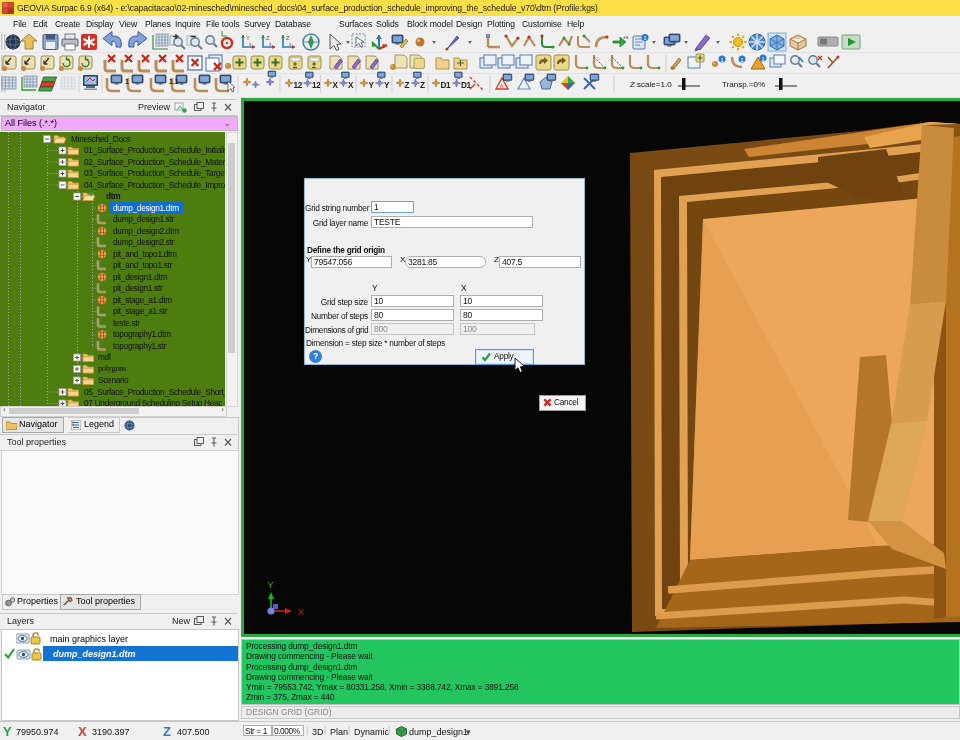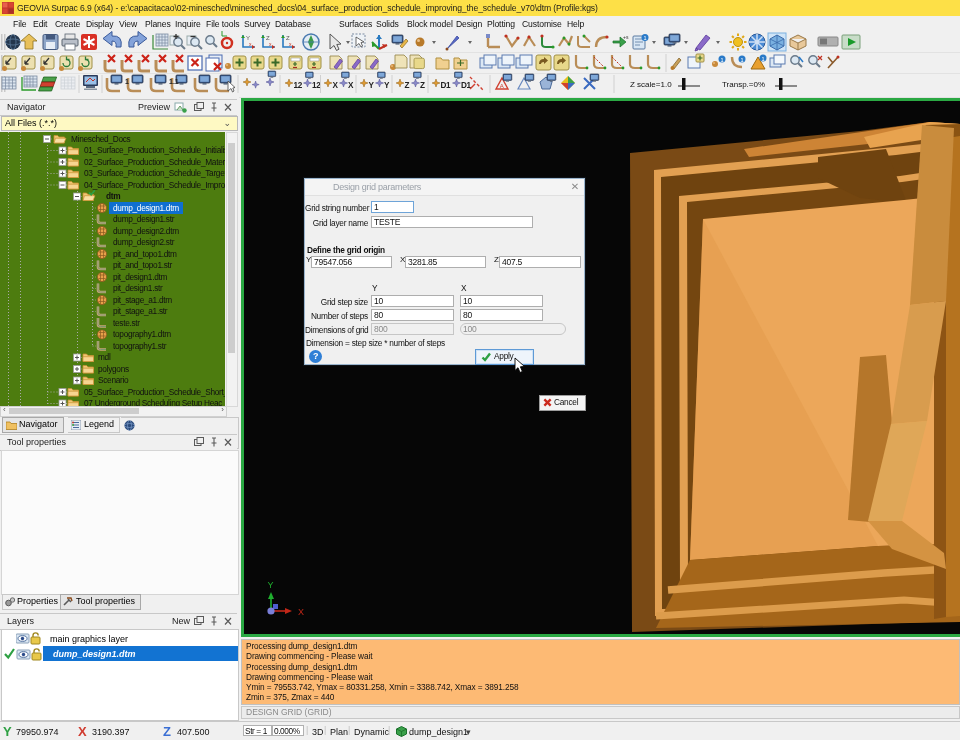--- a/index.html
+++ b/index.html
@@ -17,21 +17,21 @@
   #tools{left:0;top:31px;width:960px;height:66px;background:#f0f0f0;border-bottom:1px solid #e2e2e2;}
   
   #leftpanel{left:0;top:97px;width:239px;height:643px;background:#f0f0f0;text-align:center;}
   .phead{position:absolute;left:0;width:237px;height:15px;background:#f0f0f0;border:1px solid #c8c8c8;border-left:none;border-right:none;font-size:9px;color:#222;}
   .phead .t{position:absolute;left:7px;top:2px;}
   
   #tree{position:absolute;left:0px;top:35px;width:225px;height:274px;background:#4d7c0f;overflow:hidden;font-size:8.3px;letter-spacing:-0.3px;color:#111;}
   
   #viewport{left:241px;top:98px;width:719px;height:539px;background:#060606;border-top:3px solid #2aa843;border-left:3px solid #2aa843;border-bottom:3px solid #2aa843;box-sizing:border-box;}
   
-  #msg{left:241px;top:639px;width:719px;height:66px;background:#fdba74;border:1px solid #c0c0c0;box-sizing:border-box;font-size:8.3px;letter-spacing:-0.1px;color:#111;line-height:10.3px;padding:1px 0 0 4px;}
+  #msg{left:241px;top:639px;width:719px;height:66px;background:#22c55e;border:1px solid #c0c0c0;box-sizing:border-box;font-size:8.3px;letter-spacing:-0.1px;color:#111;line-height:10.3px;padding:1px 0 0 4px;}
   #dgrid{left:241px;top:706px;width:719px;height:13px;background:#ececec;border:1px solid #c8c8c8;box-sizing:border-box;font-size:8.5px;color:#8a8a8a;padding-left:4px;}
   
   #status{left:0;top:721px;width:960px;height:19px;background:#f0f0f0;border-top:1px solid #c8c8c8;font-size:9px;color:#111;}
   
   #dialog{left:304px;top:178px;width:279px;height:185px;background:#f0f0f0;border:1px solid #9ab4cc;box-shadow:0 0 0 1px rgba(60,90,120,.15);font-size:8.3px;letter-spacing:-0.25px;color:#111;z-index:50;}
   .din{position:absolute;background:#fff;border:1px solid #aeaeae;font-size:8.5px;padding:0 2px;line-height:11px;color:#111;box-sizing:border-box;height:12px;}
   .lbl{position:absolute;white-space:nowrap;}
 </style>
 </head>
 <body>
@@ -608,21 +608,21 @@
           <path d="M3,8 L6,4 L9,8" fill="#c8e0c8" stroke="#4a8a4a" stroke-width="0.8"></path>
           <circle cx="10.5" cy="8.5" r="2.2" fill="#3aa04a"></circle>
         </svg>
         <svg width="40" height="11" viewBox="0 0 40 11" style="position:absolute;right:5px;top:2px;">
 <rect x="2.5" y="2.5" width="6.5" height="6" fill="none" stroke="#5a5a5a" stroke-width="1"></rect>
           <rect x="5" y="0.5" width="6.5" height="6" fill="#f0f0f0" stroke="#5a5a5a" stroke-width="1"></rect>
 <path d="M20,1 L24,1 M22,1 L22,6 M19.5,6 L24.5,6 M22,6 L22,9.5" stroke="#5a5a5a" stroke-width="1.1" fill="none"></path>
 <path d="M33,2 L39,8.5 M39,2 L33,8.5" stroke="#5a5a5a" stroke-width="1.2"></path>
 </svg>
     </div>
-    <div class="abs" style="left:1px;top:19px;width:235px;height:13px;background:#fef9c3;border:1px solid #b8b8b8;font-size:9px;">
+    <div class="abs" style="left:1px;top:19px;width:235px;height:13px;background:#f0abfc;border:1px solid #b8b8b8;font-size:9px;">
       <span style="position:absolute;left:3px;top:1px;">All Files (.*.*)</span>
       <span style="position:absolute;right:6px;top:1px;color:#555;">⌄</span>
     </div>
     <div id="tree">
       <svg width="225" height="276" viewBox="0 0 225 276" style="position:absolute;left:0;top:0;">
       <defs>
             <g id="fold">
               <path d="M0,1.5 L3.5,1.5 L5,3 L10.5,3 L10.5,9 L0,9 Z" fill="#efc675" stroke="#c89030" stroke-width="0.8"></path>
               <path d="M0,4.2 L10.5,4.2 L10.5,9 L0,9 Z" fill="#f6d591" stroke="#c89030" stroke-width="0.7"></path>
             </g>
@@ -744,21 +744,21 @@
       <span class="abs" style="left:113px;top:116.8px;white-space:nowrap;">pit_and_topo1.dtm</span>
       <span class="abs" style="left:113px;top:128.3px;white-space:nowrap;">pit_and_topo1.str</span>
       <span class="abs" style="left:113px;top:139.8px;white-space:nowrap;">pit_design1.dtm</span>
       <span class="abs" style="left:113px;top:151.3px;white-space:nowrap;">pit_design1.str</span>
       <span class="abs" style="left:113px;top:162.8px;white-space:nowrap;">pit_stage_a1.dtm</span>
       <span class="abs" style="left:113px;top:174.3px;white-space:nowrap;">pit_stage_a1.str</span>
       <span class="abs" style="left:113px;top:185.8px;white-space:nowrap;">teste.str</span>
       <span class="abs" style="left:113px;top:197.3px;white-space:nowrap;">topography1.dtm</span>
       <span class="abs" style="left:113px;top:208.8px;white-space:nowrap;">topography1.str</span>
       <span class="abs" style="left:98px;top:220.3px;white-space:nowrap;">mdl</span>
-      <span class="abs" style="left:98px;top:231.8px;white-space:nowrap;">polygons</span>
+      <span class="abs" style="left:98px;top:231.8px;white-space:nowrap;font-family:Liberation Serif, serif;">polygons</span>
       <span class="abs" style="left:98px;top:243.3px;white-space:nowrap;">Scenario</span>
       <span class="abs" style="left:84px;top:254.8px;white-space:nowrap;">05_Surface_Production_Schedule_Short_</span>
       <span class="abs" style="left:84px;top:266.3px;white-space:nowrap;">07 Underground  Scheduling  Setup  Heac</span>
     </div>
 
     <div class="abs" style="left:0px;top:309px;width:225px;height:9px;background:#f2f2f2;border:1px solid #d0d0d0;">
       <div class="abs" style="left:8px;top:1px;width:130px;height:6px;background:#cdcdcd;"></div>
       <span style="position:absolute;left:2px;top:-2px;font-size:8px;color:#555;">‹</span>
       <span style="position:absolute;right:2px;top:-2px;font-size:8px;color:#555;">›</span>
     </div>
@@ -905,46 +905,42 @@
       <span class="abs" style="left:388px;top:3px;color:#c0c0c0;">|</span>
     <svg width="11" height="11" viewBox="0 0 11 11" style="position:absolute;left:396px;top:4px;">
         <path d="M5.5,0.5 L10.5,3 L10.5,8 L5.5,10.5 L0.5,8 L0.5,3 Z" fill="#3aa04a" stroke="#1a702a"></path>
         <path d="M0.5,3 L5.5,5.5 L10.5,3 M5.5,5.5 L5.5,10.5" fill="none" stroke="#1a702a" stroke-width="0.8"></path>
       </svg>
       <span class="abs" style="left:409px;top:5px;">dump_design1</span>
     <span class="abs" style="left:466px;top:5px;color:#444;">▾</span>
   </div>
 
   <div class="abs" id="dialog">
-    <div class="abs" style="left:0;top:0;width:279px;height:16px;background:#f4f4f4;border-bottom:1px solid #e0e0e0;">
-      <span style="position:absolute;left:28px;top:3px;color:#9aa0a8;font-size:9px;">Design grid parameters</span>
-      <span style="position:absolute;right:5px;top:2px;color:#8a8a8a;font-size:10px;">✕</span>
-    </div>
     <span class="lbl" style="left:0px;top:24px;width:63px;text-align:right;">Grid string number</span>
     <div class="din" style="left:66px;top:22px;width:43px;border-color:#6ea4d8;">1</div>
     <span class="lbl" style="left:0px;top:39px;width:63px;text-align:right;">Grid layer name</span>
     <div class="din" style="left:66px;top:37px;width:162px;">TESTE</div>
     <span class="lbl" style="left:2px;top:66px;font-weight:bold;">Define the grid origin</span>
     <span class="lbl" style="left:1px;top:76px;font-size:8px;">Y</span>
     <div class="din" style="left:6px;top:77px;width:81px;">79547.056</div>
     <span class="lbl" style="left:95px;top:76px;font-size:8px;">X</span>
-    <div class="din" style="left:100px;top:77px;width:81px;">3281.85</div>
+    <div class="din" style="left:100px;top:77px;width:81px;border-radius:6px;">3281.85</div>
     <span class="lbl" style="left:189px;top:76px;font-size:8px;">Z</span>
     <div class="din" style="left:194px;top:77px;width:82px;">407.5</div>
     <span class="lbl" style="left:67px;top:104px;">Y</span>
     <span class="lbl" style="left:156px;top:104px;">X</span>
     <span class="lbl" style="left:0px;top:118px;width:63px;text-align:right;">Grid step size</span>
     <div class="din" style="left:66px;top:116px;width:83px;">10</div>
     <div class="din" style="left:155px;top:116px;width:83px;">10</div>
     <span class="lbl" style="left:0px;top:132px;width:63px;text-align:right;">Number of steps</span>
     <div class="din" style="left:66px;top:130px;width:83px;">80</div>
     <div class="din" style="left:155px;top:130px;width:83px;">80</div>
     <span class="lbl" style="left:0px;top:146px;width:63px;text-align:right;letter-spacing:-0.3px;">Dimensions of grid</span>
     <div class="din" style="left:66px;top:144px;width:83px;background:#f0f0f0;color:#8a8a8a;border-color:#c6c6c6;">800</div>
-    <div class="din" style="left:155px;top:144px;width:106px;background:#f0f0f0;color:#8a8a8a;border-color:#c6c6c6;border-radius:6px;">100</div>
+    <div class="din" style="left:155px;top:144px;width:75px;background:#f0f0f0;color:#8a8a8a;border-color:#c6c6c6;">100</div>
     <span class="lbl" style="left:1px;top:159px;">Dimension = step size * number of steps</span>
     <div class="abs" style="left:4px;top:171px;width:13px;height:13px;border-radius:50%;background:#2f7fd6;color:#fff;font-size:9px;font-weight:bold;text-align:center;line-height:13px;">?</div>
     <div class="abs" style="left:170px;top:170px;width:57px;height:14px;background:#eef4fb;border:1px solid #5e9ad6;box-shadow:inset 0 0 0 1px #cfe2f5;text-align:center;">
       <svg width="10" height="10" viewBox="0 0 10 10" style="position:absolute;left:5px;top:2px;">
           <path d="M1.5 5.5 L4 8 L9 1.5" fill="none" stroke="#2ea043" stroke-width="2.4"></path>
         </svg>
       <span style="position:absolute;left:18px;top:1px;">Apply</span>
     </div>
     <div class="abs" style="left:234px;top:170px;width:45px;height:14px;background:#f4f4f4;border:1px solid #9c9c9c;text-align:center;margin-top:46px;">
       <svg width="9" height="9" viewBox="0 0 10 10" style="position:absolute;left:3px;top:2px;">

